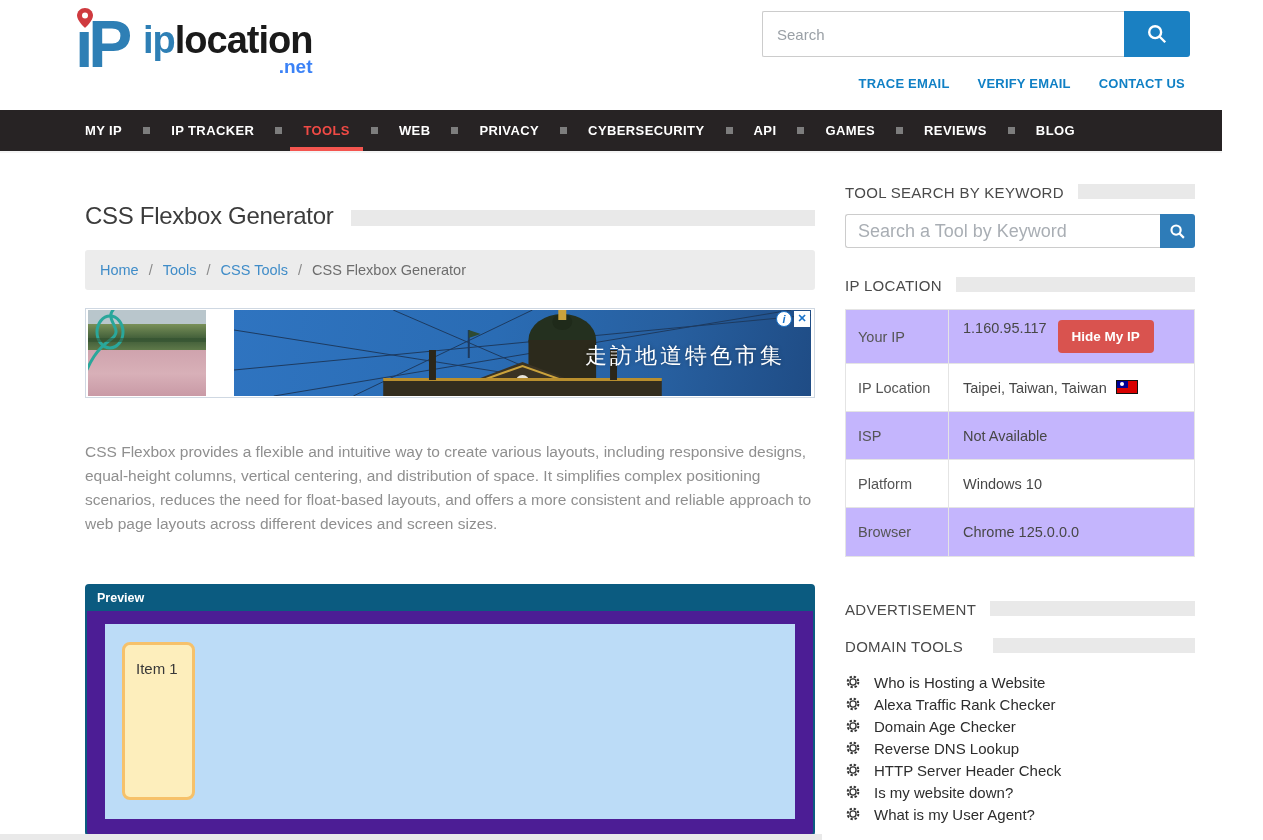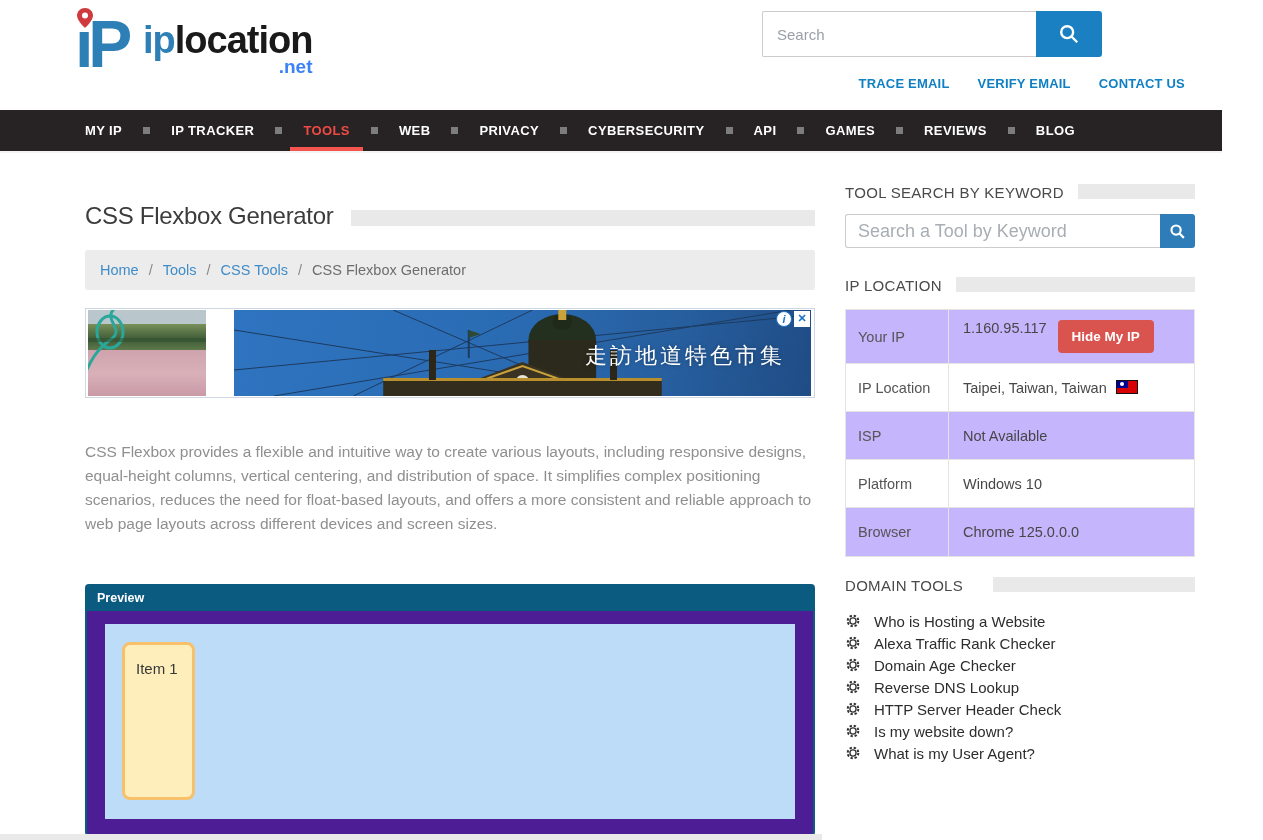--- a/index.html
+++ b/index.html
@@ -10,21 +10,21 @@
   
   .site-header { position:absolute; top:0; left:0; width:1263px; height:110px; background:#fff; }
   .logo { position:absolute; left:75px; top:6px; display:flex; align-items:flex-start; cursor:pointer; }
   .logo-mark { position:relative; width:66px; height:76px; }
   .logo-mark .ip-glyph { font-size:66px; font-weight:bold; color:#2e7fb5; letter-spacing:-5px; line-height:76px; }
   .logo-pin { position:absolute; left:2px; top:2px; }
   .logo-text-wrap { position:relative; margin-left:2px; margin-top:14px; }
   .logo-word { font-size:38px; font-weight:600; letter-spacing:-1px; color:#1a1a1a; line-height:40px; }
   .logo-word .lw-ip { color:#2e7fb5; }
   .logo-net { position:absolute; right:0; bottom:-18px; color:#3b82f6; font-size:19px; font-weight:600; }
-  .header-search { position:absolute; left:762px; top:11px; width:340px; height:46px; display:flex; }
+  .header-search { position:absolute; left:762px; top:11px; width:428px; height:46px; display:flex; }
   .header-search input { flex:1; border:1px solid #ccc; border-right:none; padding:0 14px;
                          font-size:15px; color:#444; outline:none; border-radius:2px 0 0 2px; }
   .header-search input::placeholder { color:#9aa0a6; }
   .header-search button { width:66px; border:none; background:#1a80c2; cursor:pointer;
                           display:flex; align-items:center; justify-content:center; border-radius:0 3px 3px 0; }
   .header-links { position:absolute; top:76px; right:78px; display:flex; gap:28px; }
   .header-links span { color:#1080c5; font-size:13px; font-weight:bold; letter-spacing:0.2px; cursor:pointer; }
 
   
   .main-nav { position:absolute; top:110px; left:0; width:1222px; height:43px; background:#272324;
@@ -285,20 +285,24 @@
         </div>
     </div>
     <div class="ip-row striped">
       <div class="cell-label">Browser</div>
       <div class="cell-value">
           <span>Chrome 125.0.0.0</span>
         </div>
     </div>
   </div>
 
+  <div class="side-heading hd-ad">
+    <span>ADVERTISEMENT</span>
+    <div class="h-bar"></div>
+  </div>
 
   <div class="side-heading hd-domtools">
     <span>DOMAIN TOOLS</span>
     <div class="h-bar"></div>
   </div>
 
   <div class="domain-list">
     <div class="domain-item">
       <svg class="gear" viewBox="0 0 24 24">
           <circle cx="12" cy="12" r="8" fill="none" stroke="#333" stroke-width="3" stroke-dasharray="3.5 2.8"></circle>

